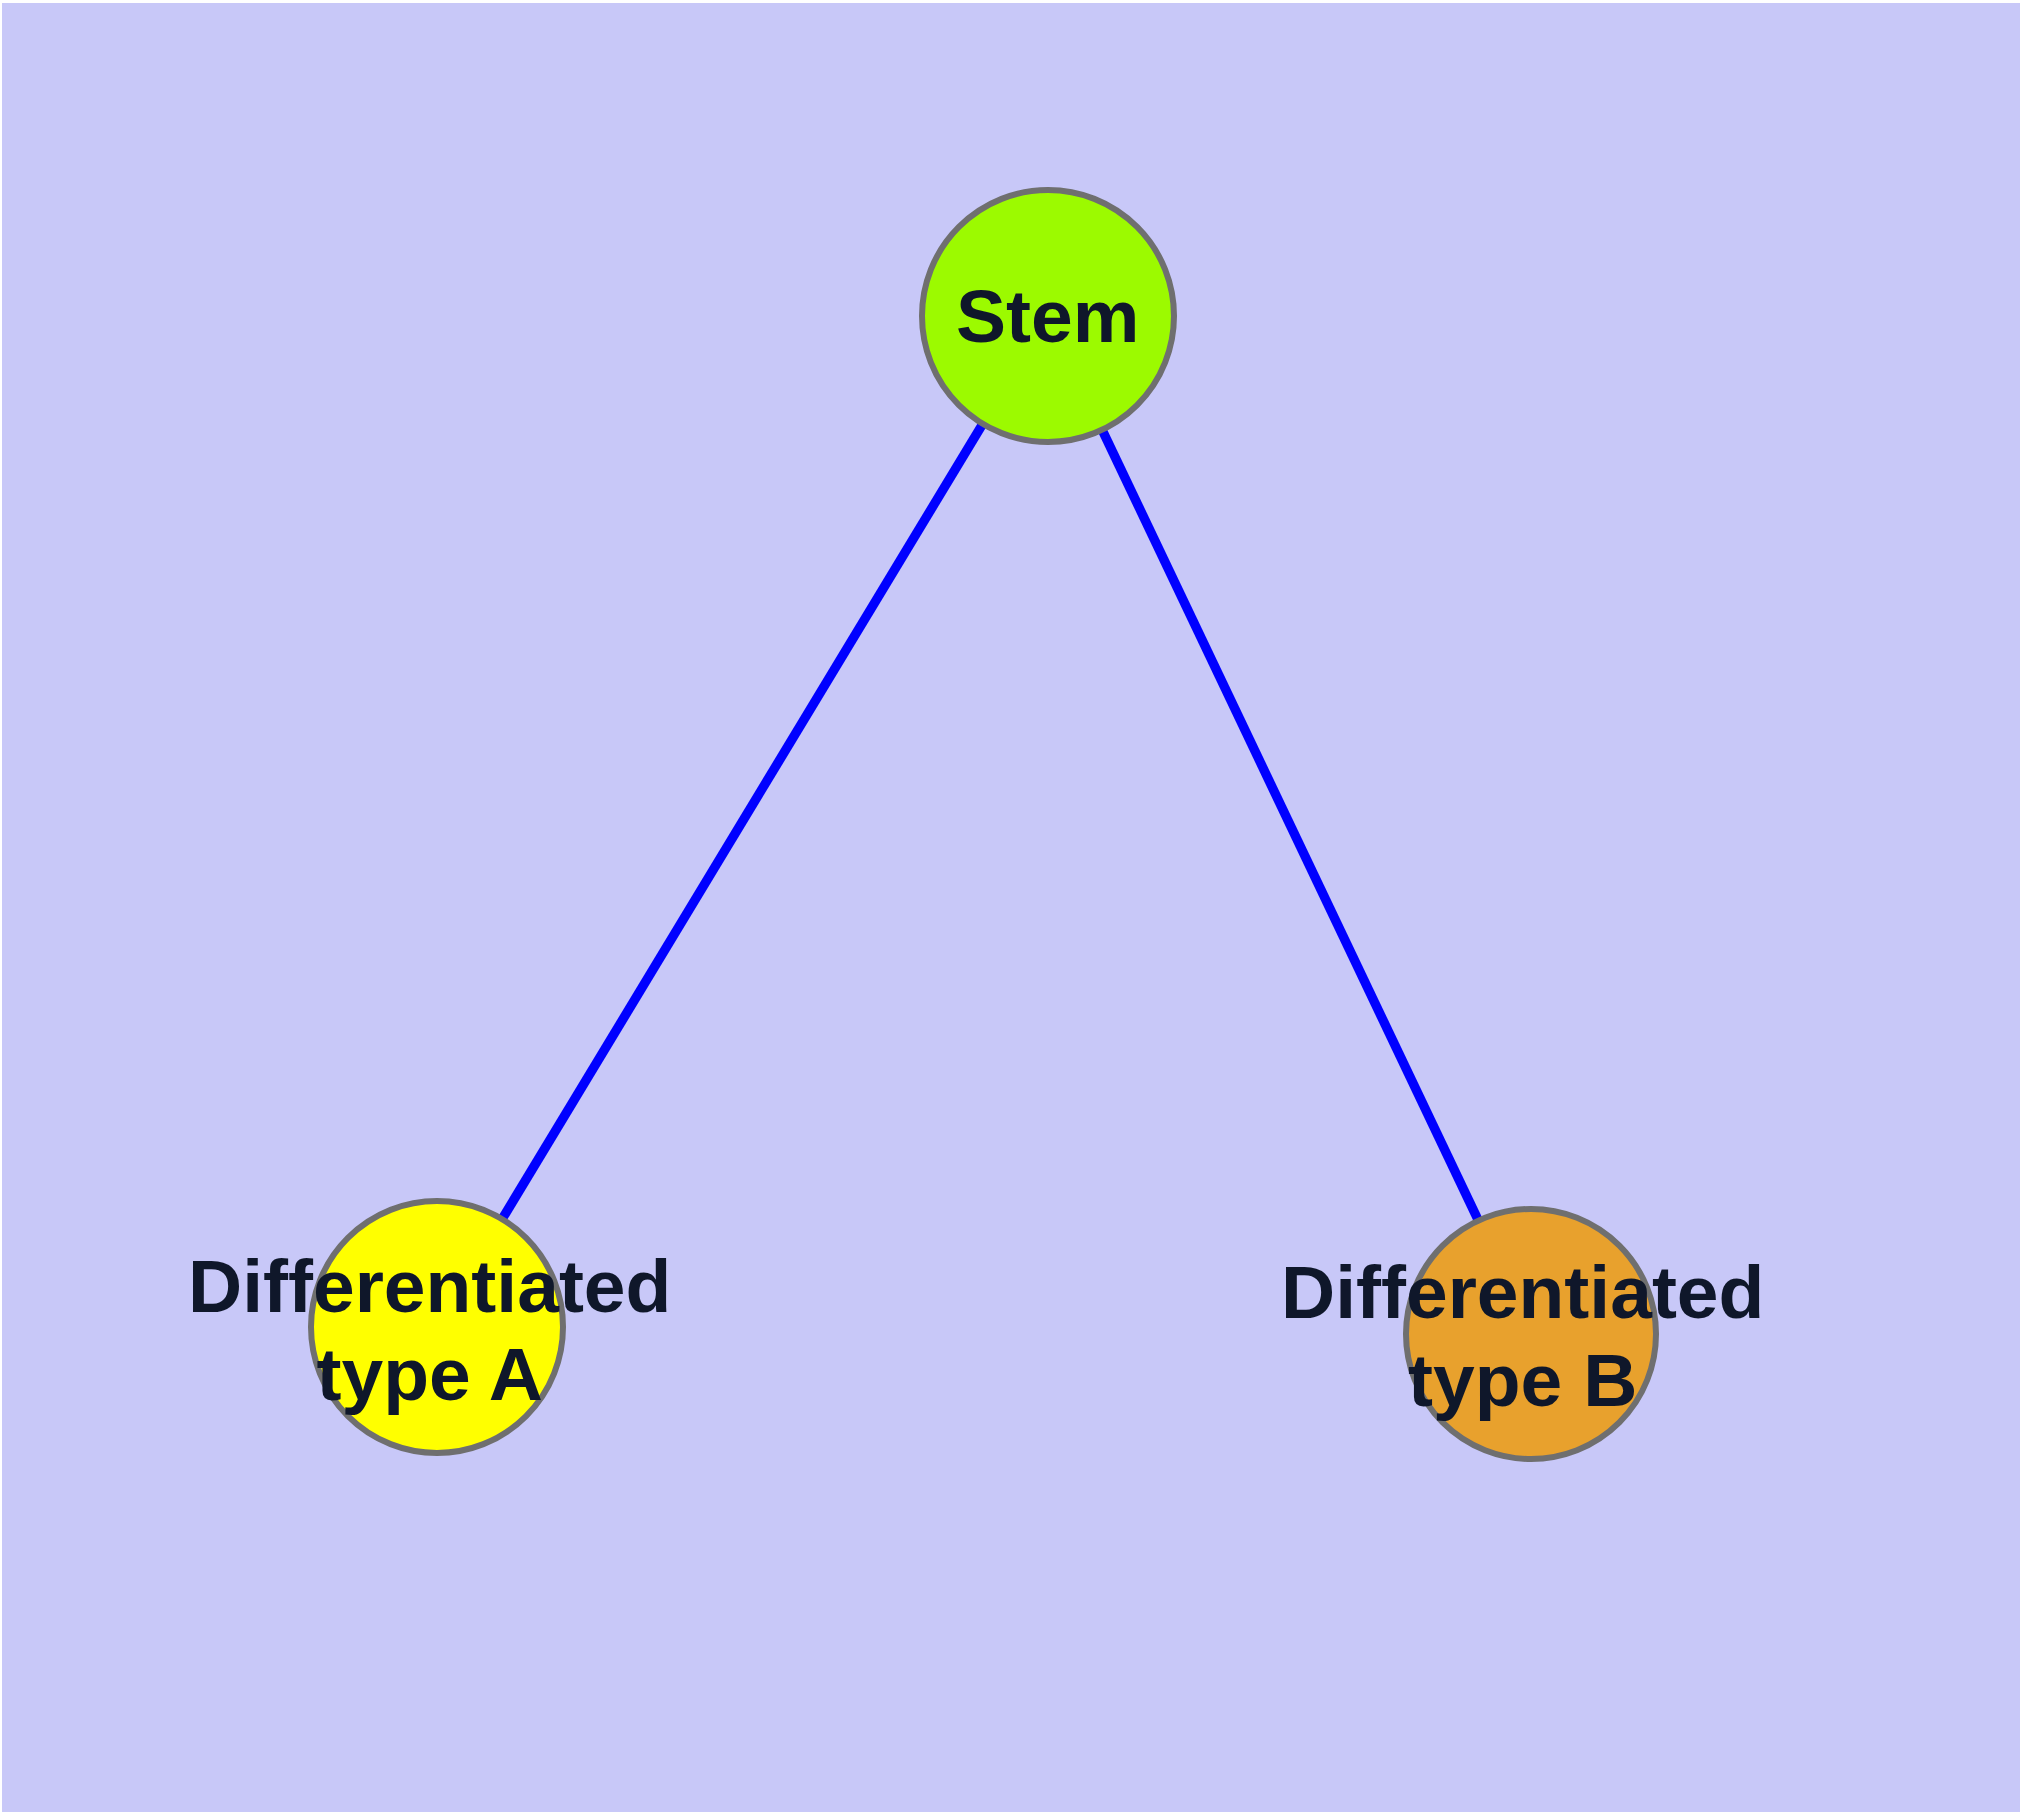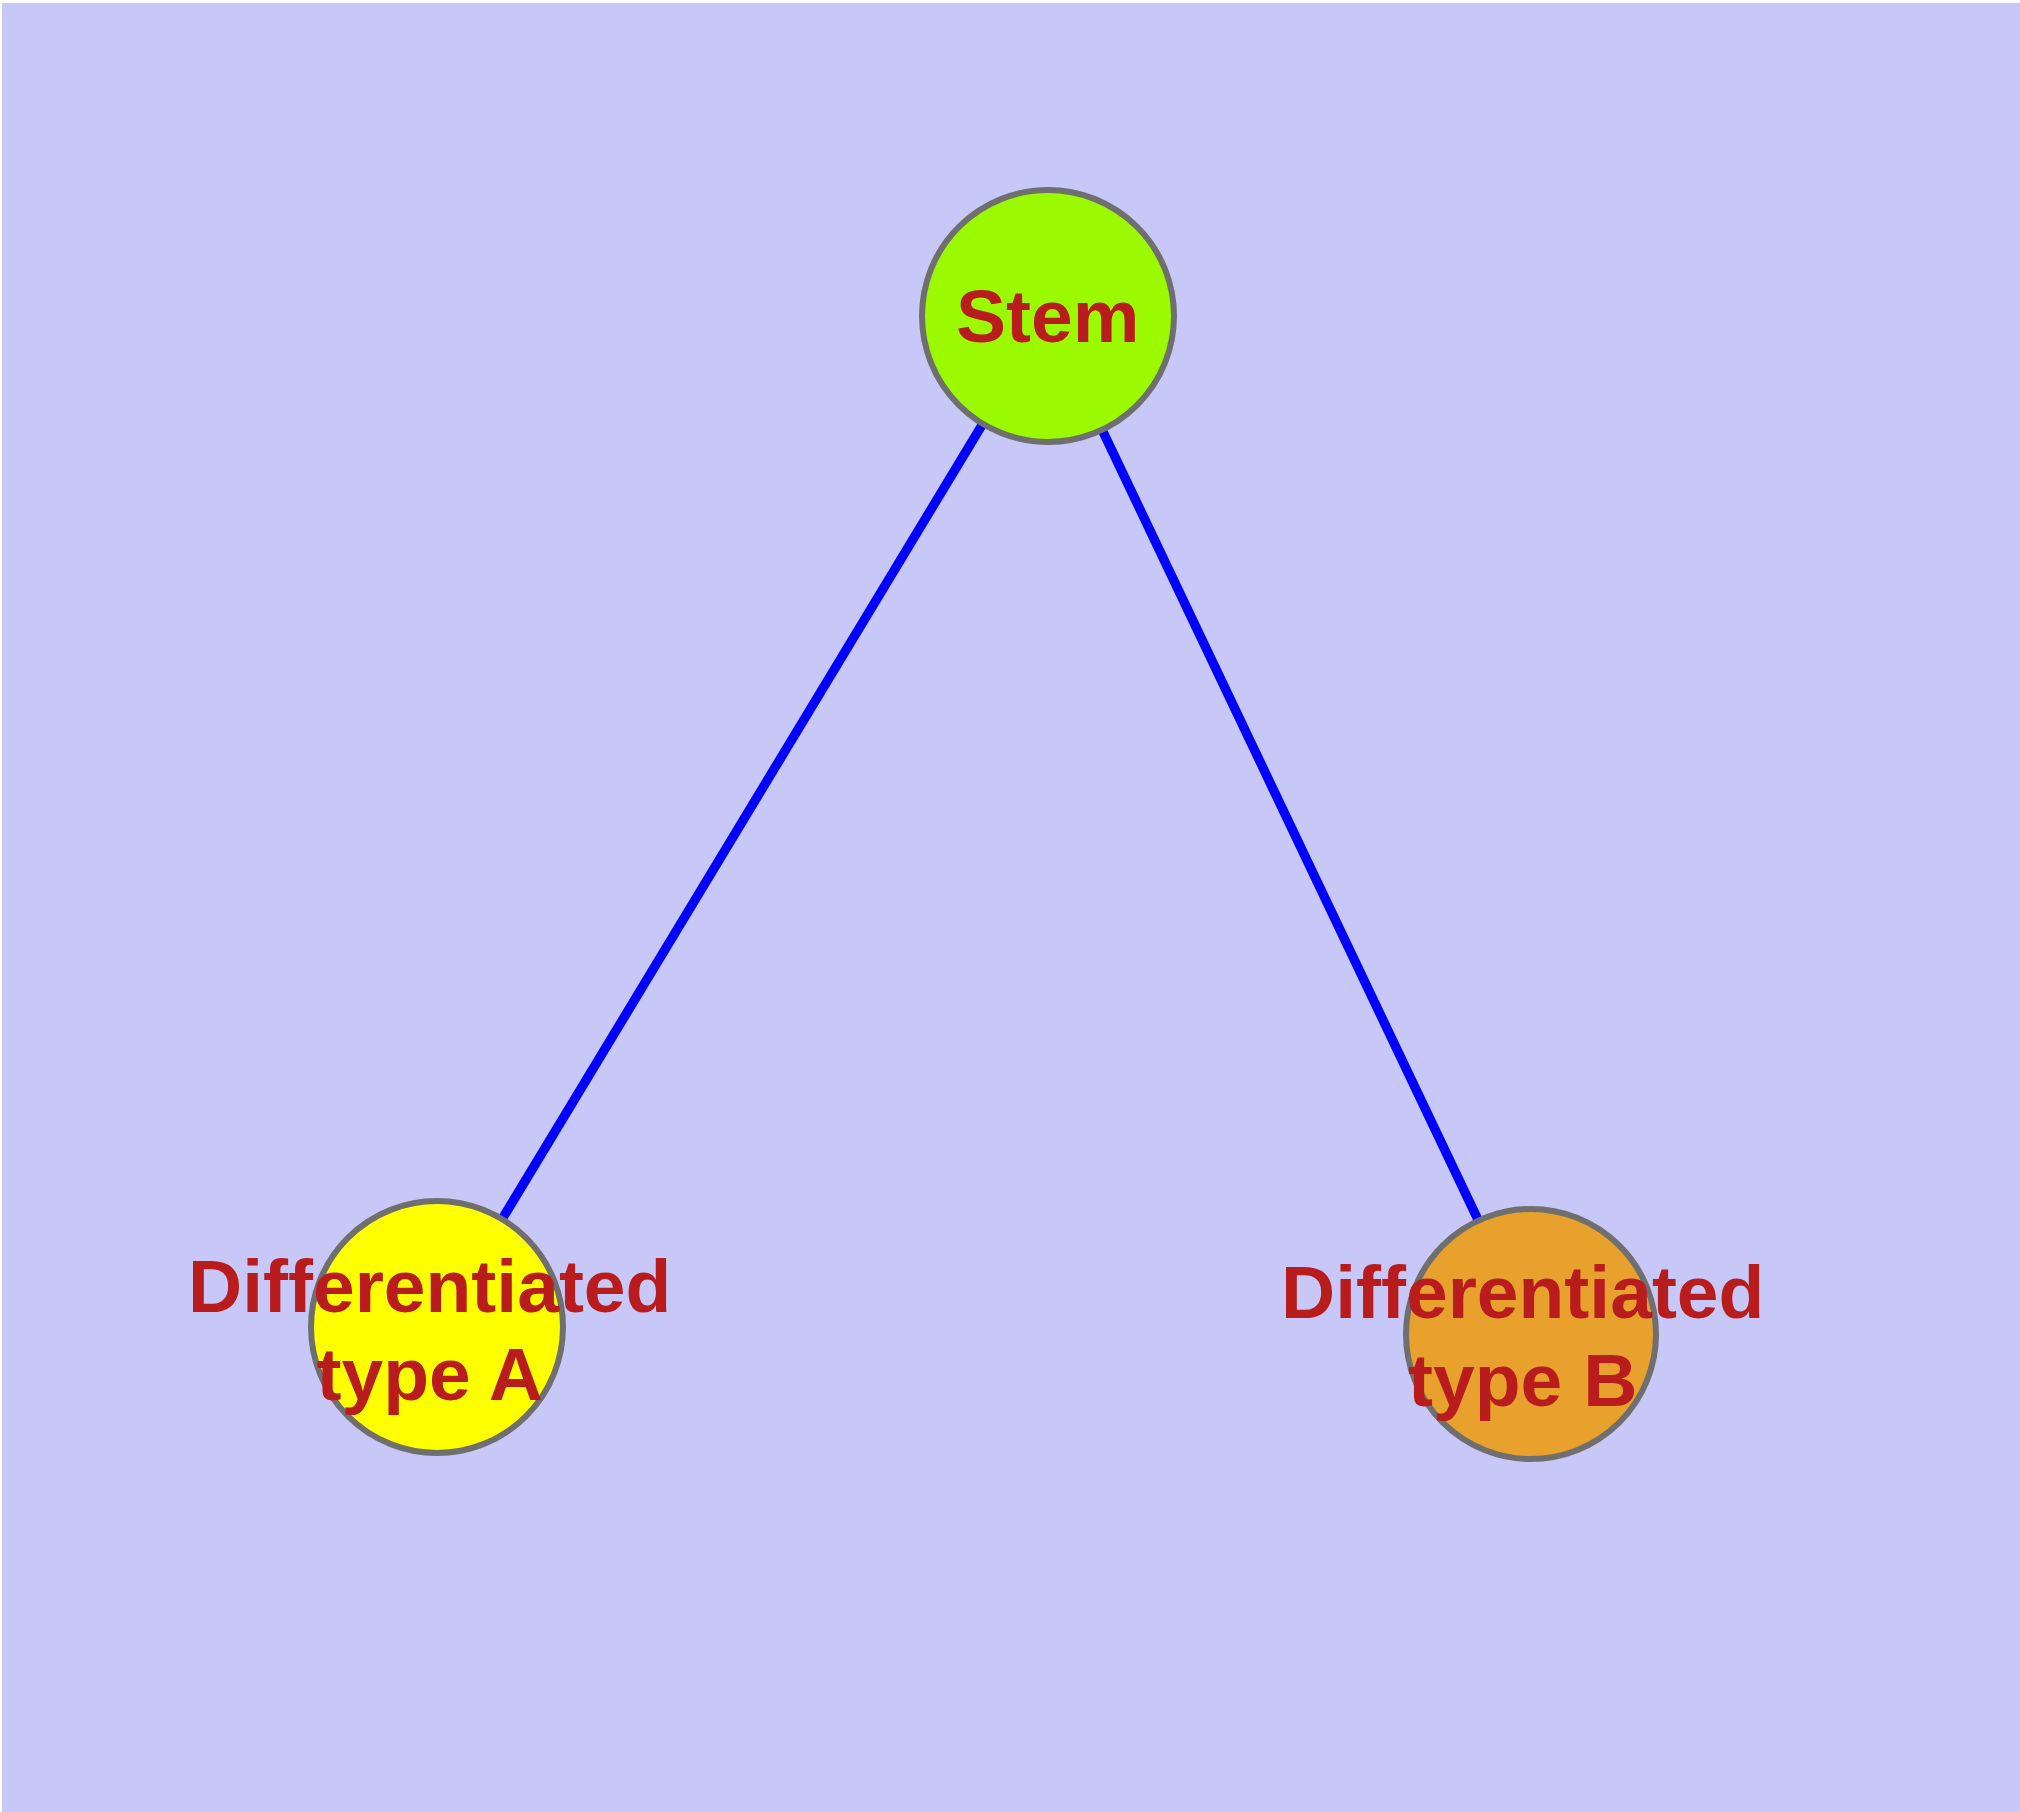--- a/index.html
+++ b/index.html
@@ -50,21 +50,21 @@
     height: 256px;
   }
   .node-label {
     position: absolute;
     transform: translate(-50%, -50%);
     text-align: center;
     white-space: pre-line;
     font-weight: 700;
     font-size: 75px;
     line-height: 1.18;
-    color: #b91c1c;
+    color: #0f172a;
     letter-spacing: 0;
   }
   #label-stem   { left: 1046px; top: 313px;  }
   #label-type-a { left: 428px;  top: 1327px; }
   #label-type-b { left: 1521px; top: 1333px; }
 </style>
 </head>
 <body>
 
 <div id="canvas" style="background-color: rgb(200, 200, 248);">

